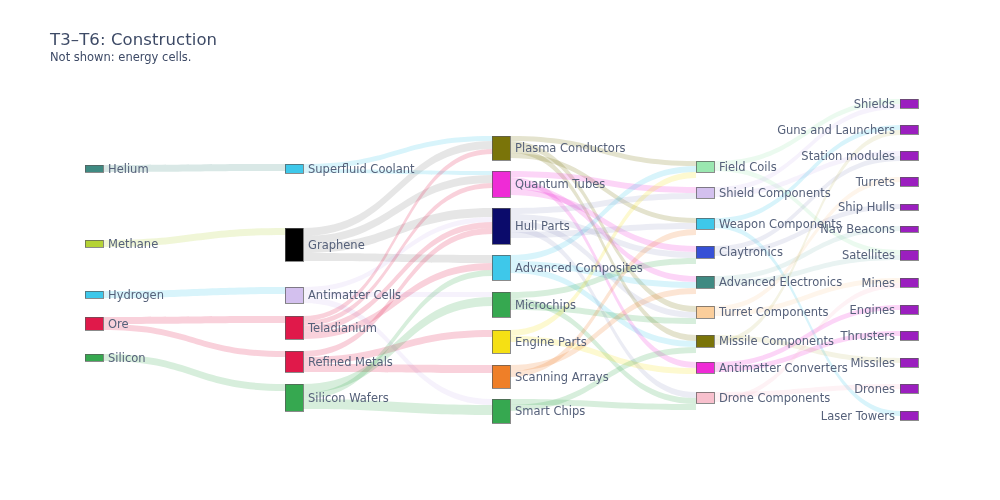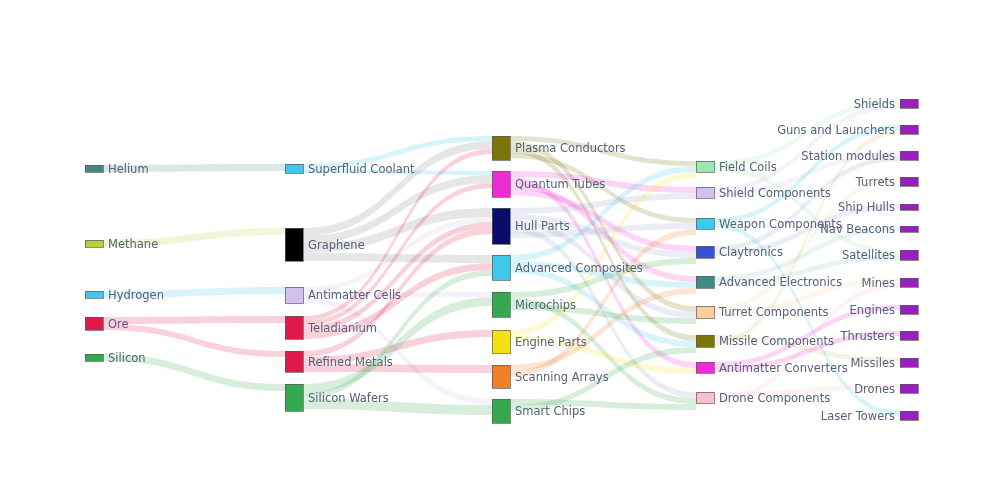--- a/index.html
+++ b/index.html
@@ -48,20 +48,24 @@
   }
   .node-rect {
     shape-rendering: crispEdges;
   }
 </style>
 </head>
 <body>
 
 <div id="canvas">
 
+  <div id="title-block">
+    <div id="chart-title">T3–T6: Construction</div>
+    <div id="chart-subtitle">Not shown: energy cells.</div>
+  </div>
 
   <svg id="sankey-svg" width="1000" height="500">
     <g id="links-layer">
         <path d="M103,165C194,165 194,164 285,164L285,171C194,171 194,172 103,172Z" fill="#3f8a82" fill-opacity="0.20" stroke="none"></path>
         <path d="M103,240C194,240 194,228 285,228L285,235C194,235 194,247 103,247Z" fill="#b5d335" fill-opacity="0.20" stroke="none"></path>
         <path d="M103,291C194,291 194,287 285,287L285,294C194,294 194,298 103,298Z" fill="#3ec8ea" fill-opacity="0.20" stroke="none"></path>
         <path d="M103,317C194,317 194,316 285,316L285,323C194,323 194,324 103,324Z" fill="#e0194a" fill-opacity="0.20" stroke="none"></path>
         <path d="M103,324C194,324 194,351 285,351L285,357C194,357 194,330 103,330Z" fill="#e0194a" fill-opacity="0.20" stroke="none"></path>
         <path d="M103,354C194,354 194,384 285,384L285,391C194,391 194,361 103,361Z" fill="#36a850" fill-opacity="0.20" stroke="none"></path>
         <path d="M303,164C397.5,164 397.5,136 492,136L492,141C397.5,141 397.5,169 303,169Z" fill="#3ec8ea" fill-opacity="0.20" stroke="none"></path>

